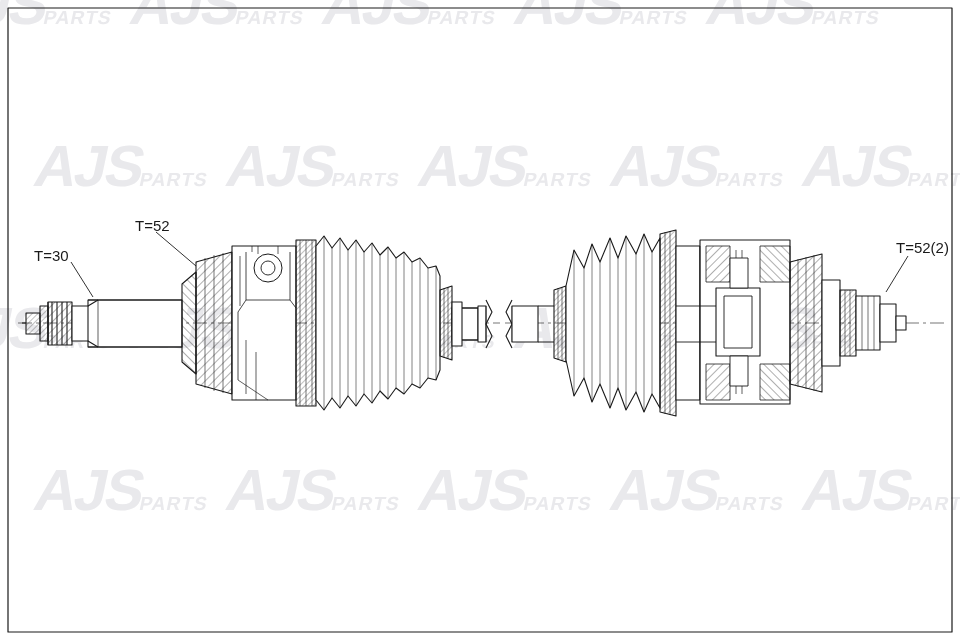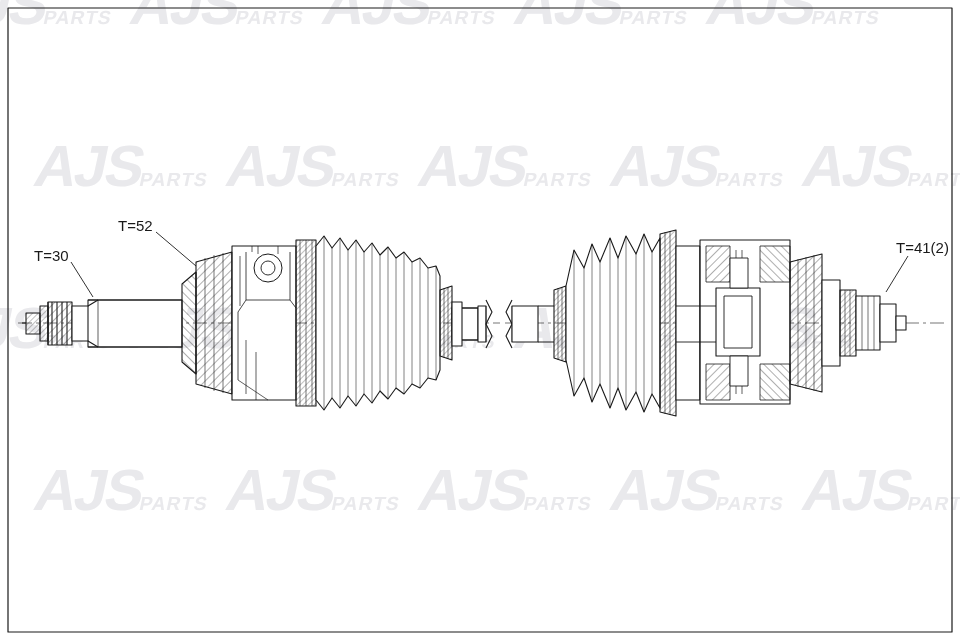--- a/index.html
+++ b/index.html
@@ -185,17 +185,17 @@
 
       <path d="M908 256 L886 292" stroke-width="0.9"></path>
 
       <path d="M156 232 L196 266" stroke-width="0.9"></path>
 
     </g>
   </svg>
 
   <div id="labels">
       <div class="label" style="left: 34px; top: 247px;">T=30</div>
-      <div class="label" style="left: 118px; top: 217px;">T=52</div>
-      <div class="label" style="left: 896px; top: 239px;">T=41(2)</div>
+      <div class="label" style="left: 135px; top: 217px;">T=52</div>
+      <div class="label" style="left: 896px; top: 239px;">T=52(2)</div>
     </div>
 
 </div>
 
 </body></html>

